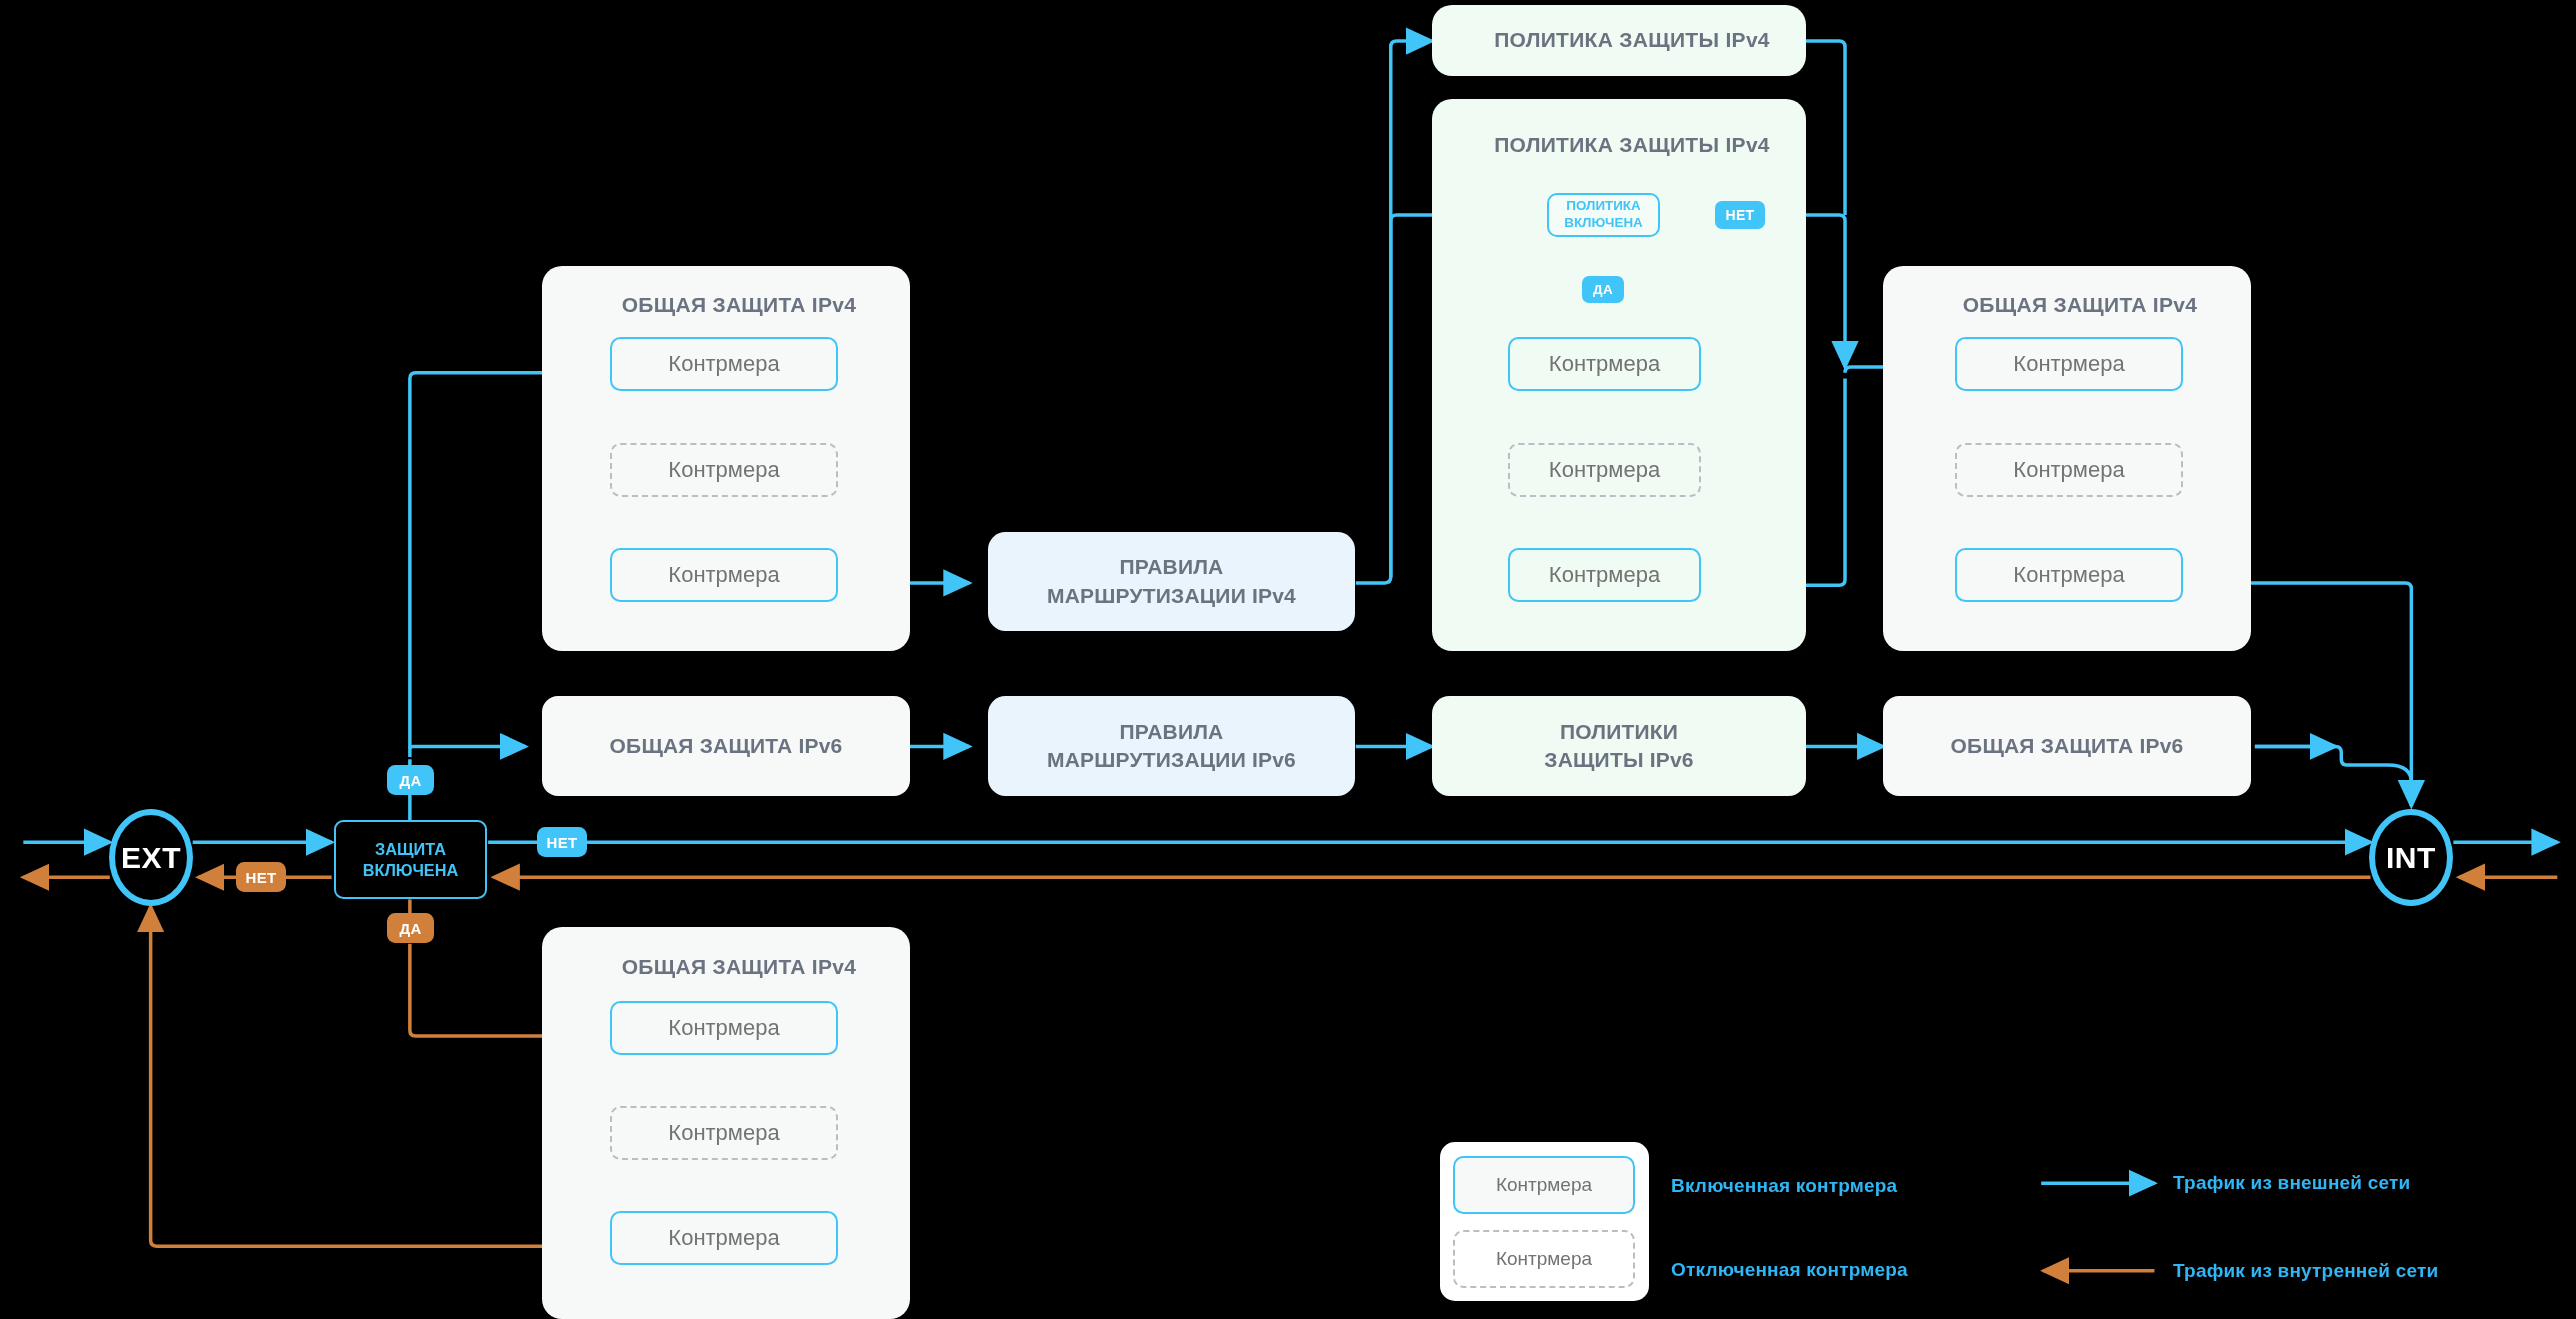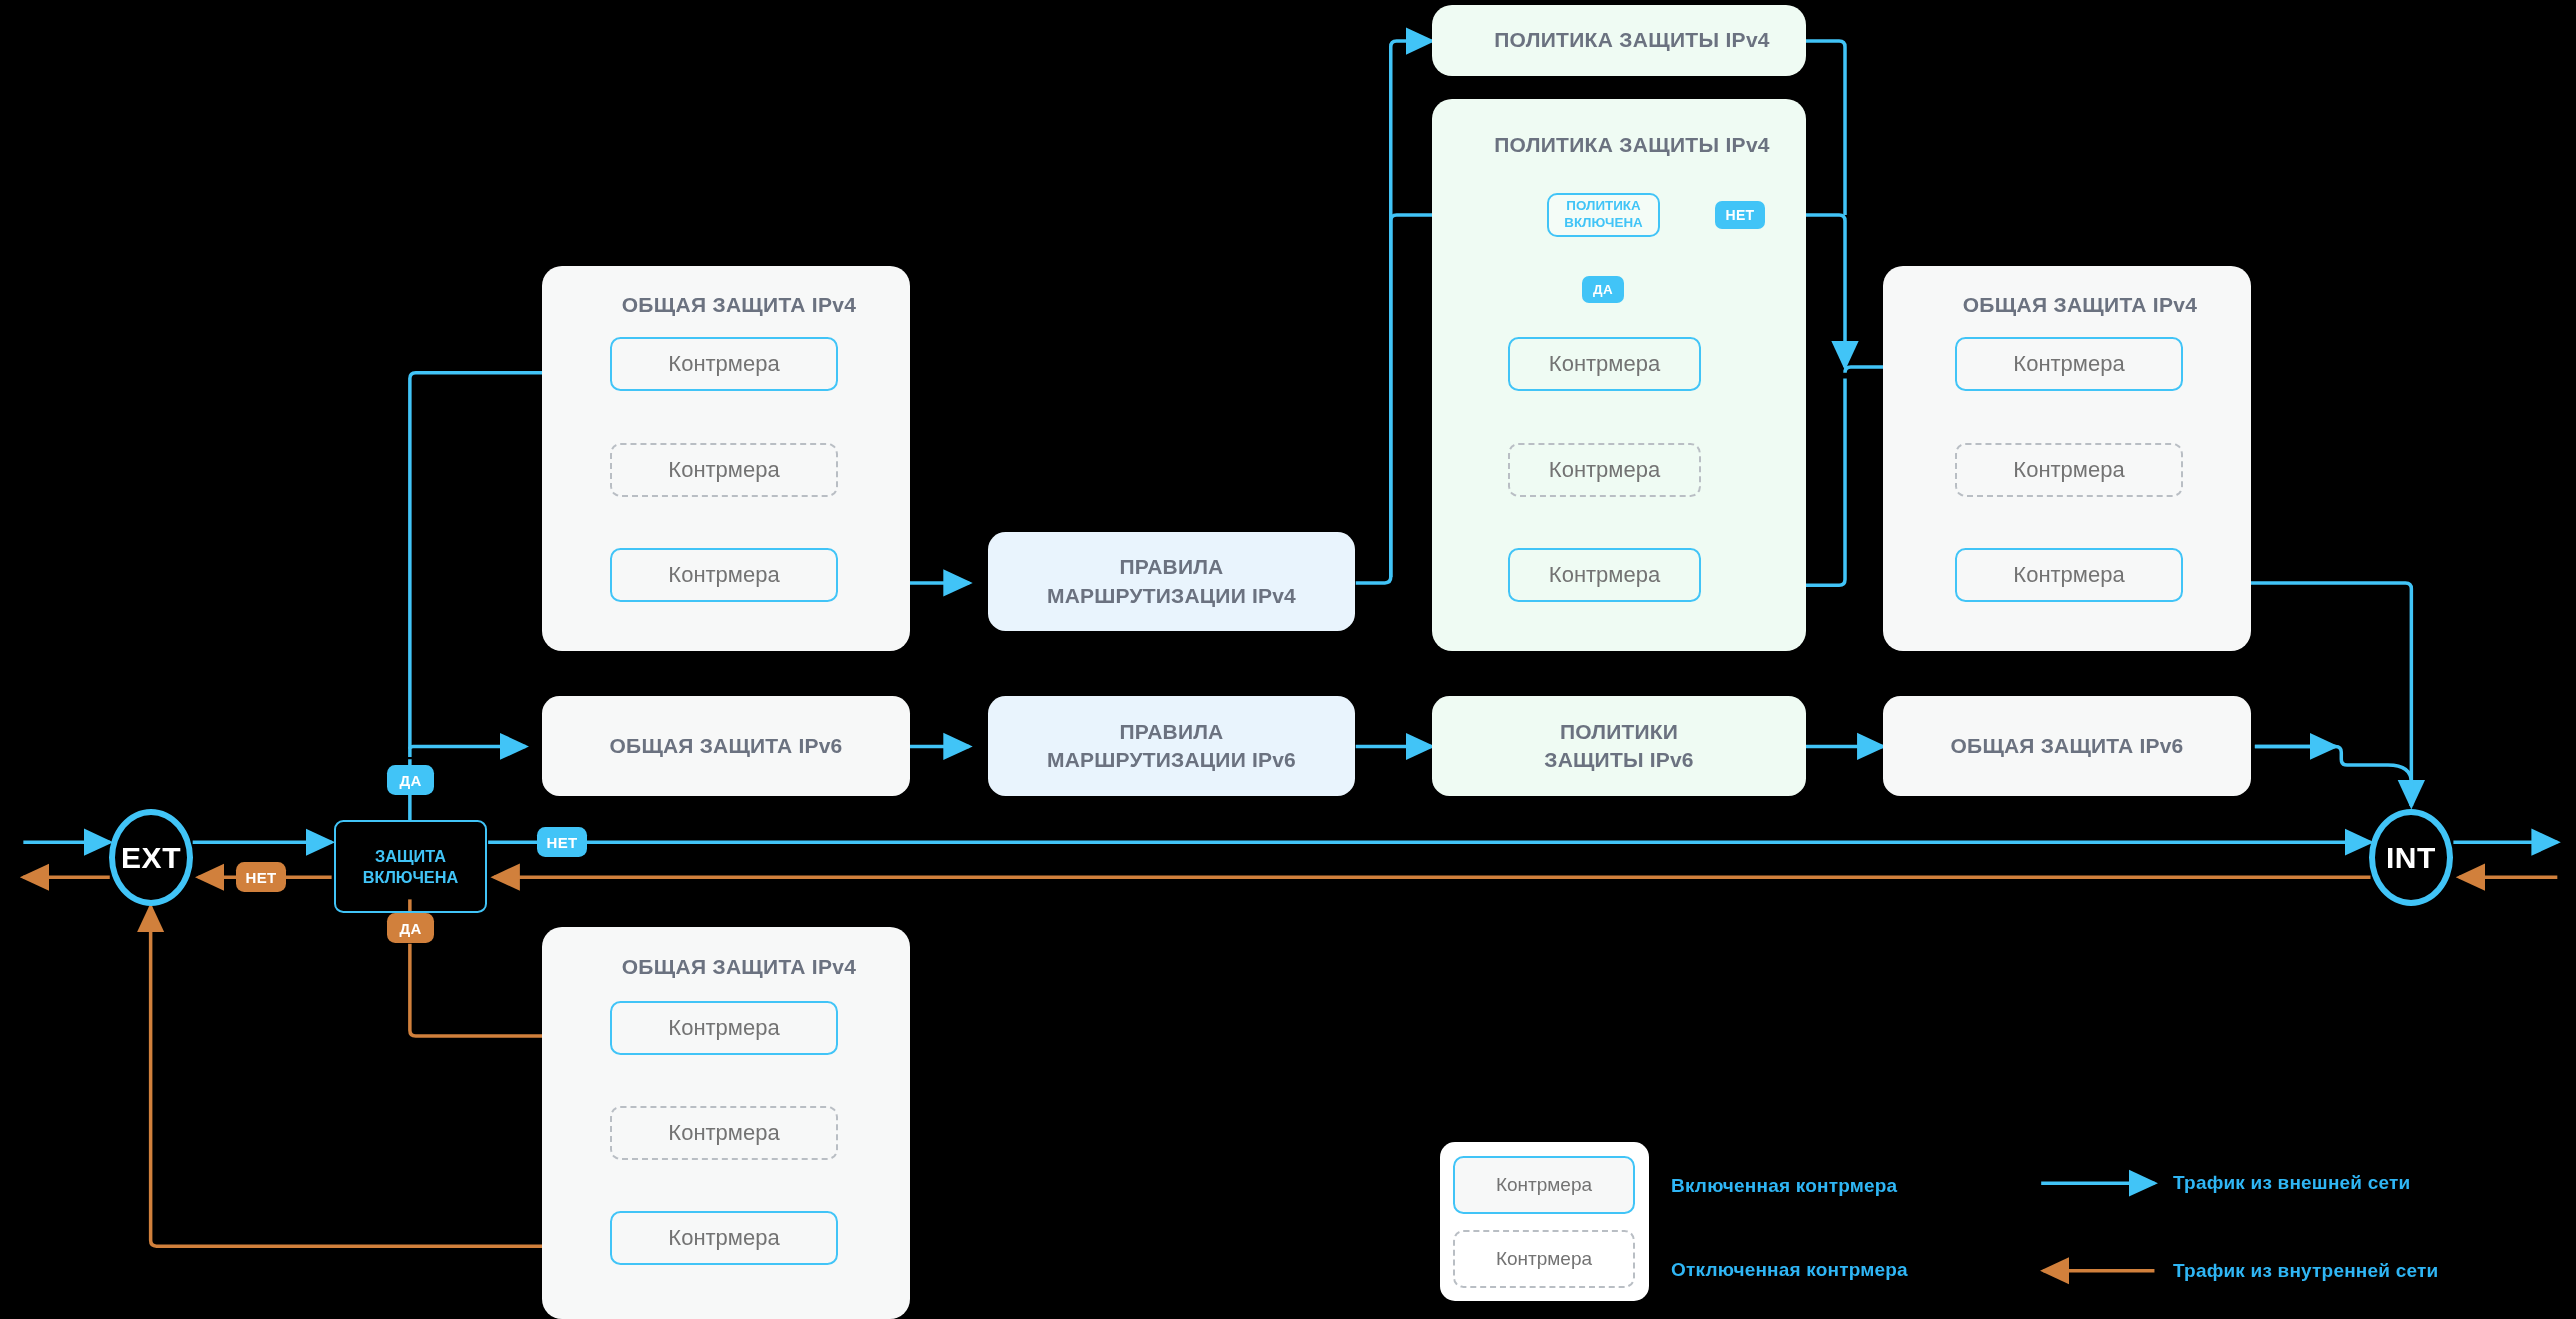--- a/index.html
+++ b/index.html
@@ -48,21 +48,21 @@
     display: flex;
     align-items: center;
     justify-content: center;
     text-align: center;
     font-weight: bold;
     color: #6b7280;
     line-height: 1.35;
     letter-spacing: 0.2px;
     box-sizing: border-box;
   }
-  .flatbox.gray { background: #f7f8f8; }
+  .flatbox.gray { background: #f7f8f8; border-radius: 16px; }
   .flatbox.blue { background: #e9f4fd; }
   .flatbox.mint { background: #effbf3; }
 
   
   .cm {
     position: absolute;
     border-radius: 10.5px;
     display: flex;
     align-items: center;
     justify-content: center;
@@ -304,21 +304,21 @@
   <div class="cm on" style="left:610px; top:1001px; width:228px; height:54px;">
     <span>Контрмера</span>
   </div>
   <div class="cm off" style="left:610px; top:1106px; width:228px; height:54px;">
     <span>Контрмера</span>
   </div>
   <div class="cm on" style="left:610px; top:1211px; width:228px; height:54px;">
     <span>Контрмера</span>
   </div>
 
-  <div class="decision" style="left:334px; top:820px; width:153px; height:93px; font-size:16.3px; flex-direction:column;">
+  <div class="decision" style="left:334px; top:820px; width:153px; height:79px; font-size:16.3px; flex-direction:column;">
     <span>ЗАЩИТА</span>
     <span>ВКЛЮЧЕНА</span>
   </div>
 
   <div class="endpoint" style="left:109px; top:809px; width:84px; height:97px;">
     <span>EXT</span>
   </div>
   <div class="endpoint" style="left:2369px; top:809px; width:84px; height:97px;">
     <span>INT</span>
   </div>

